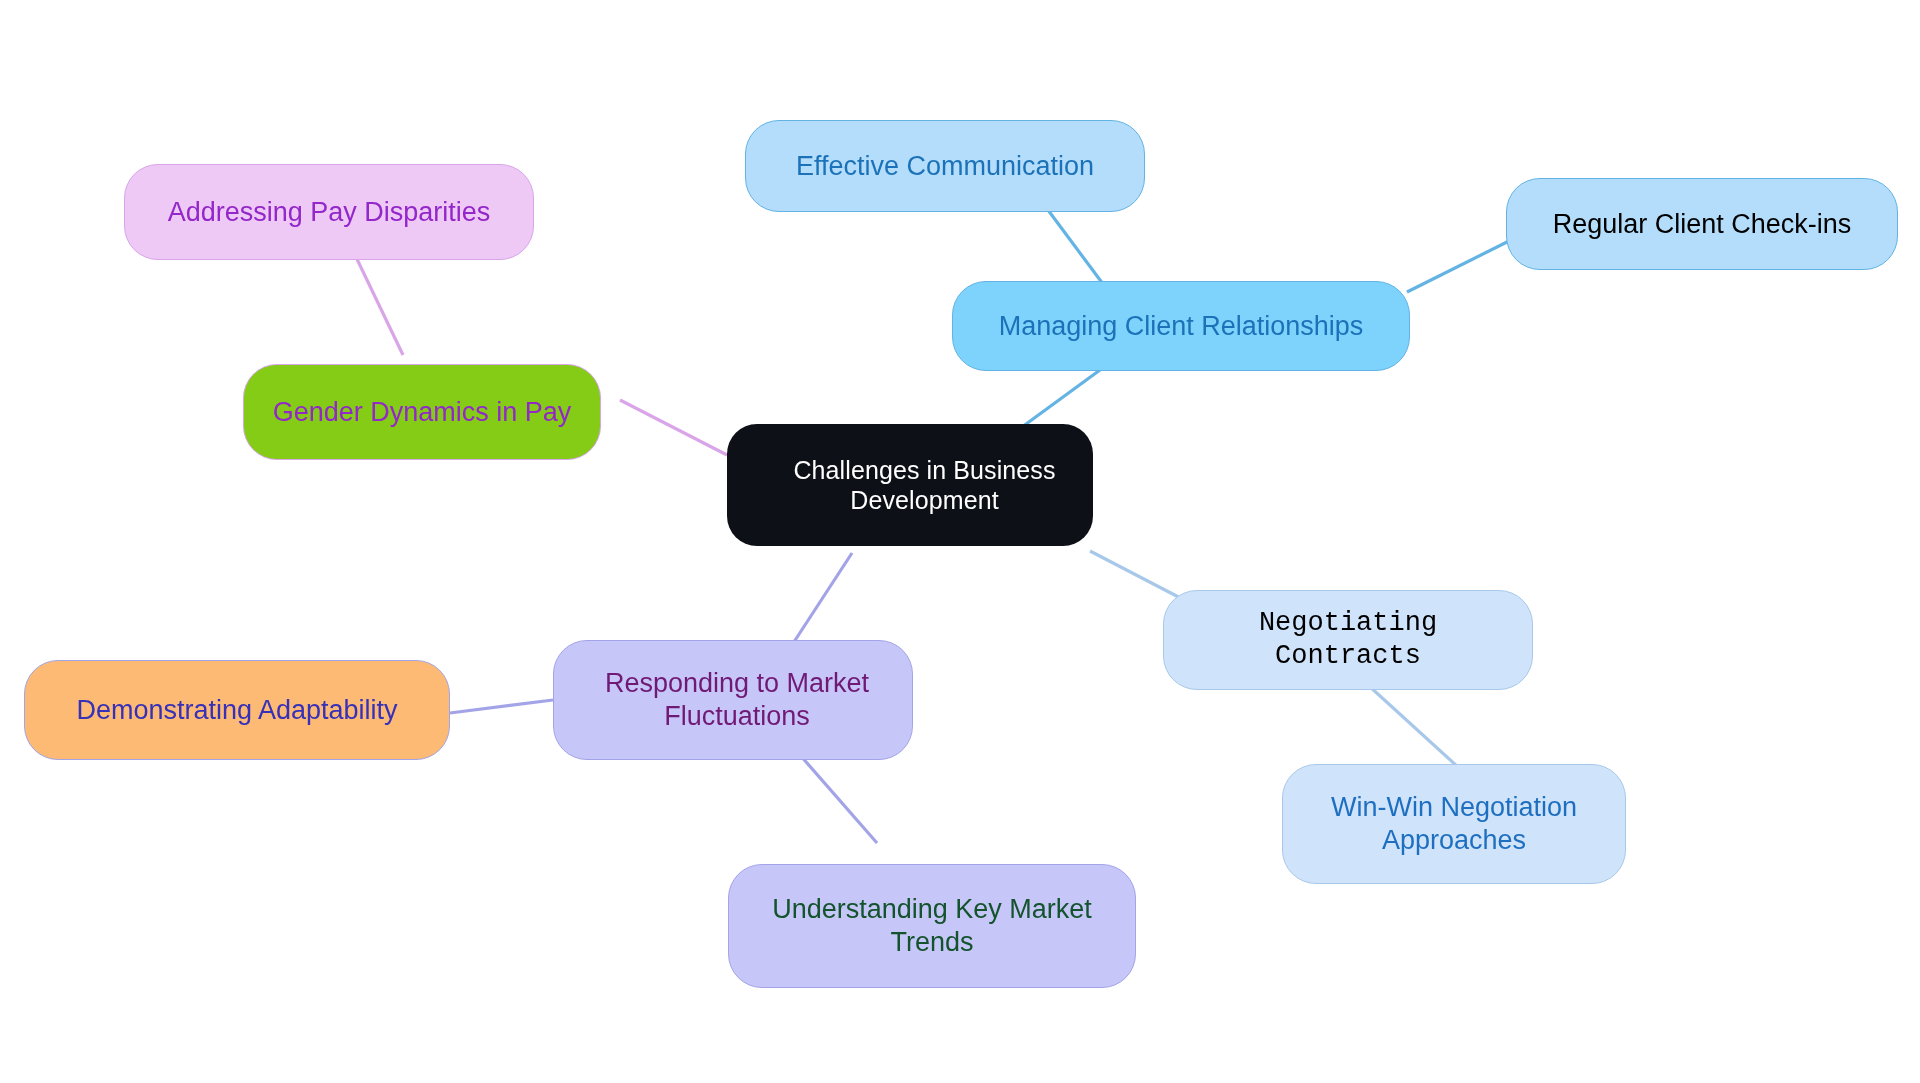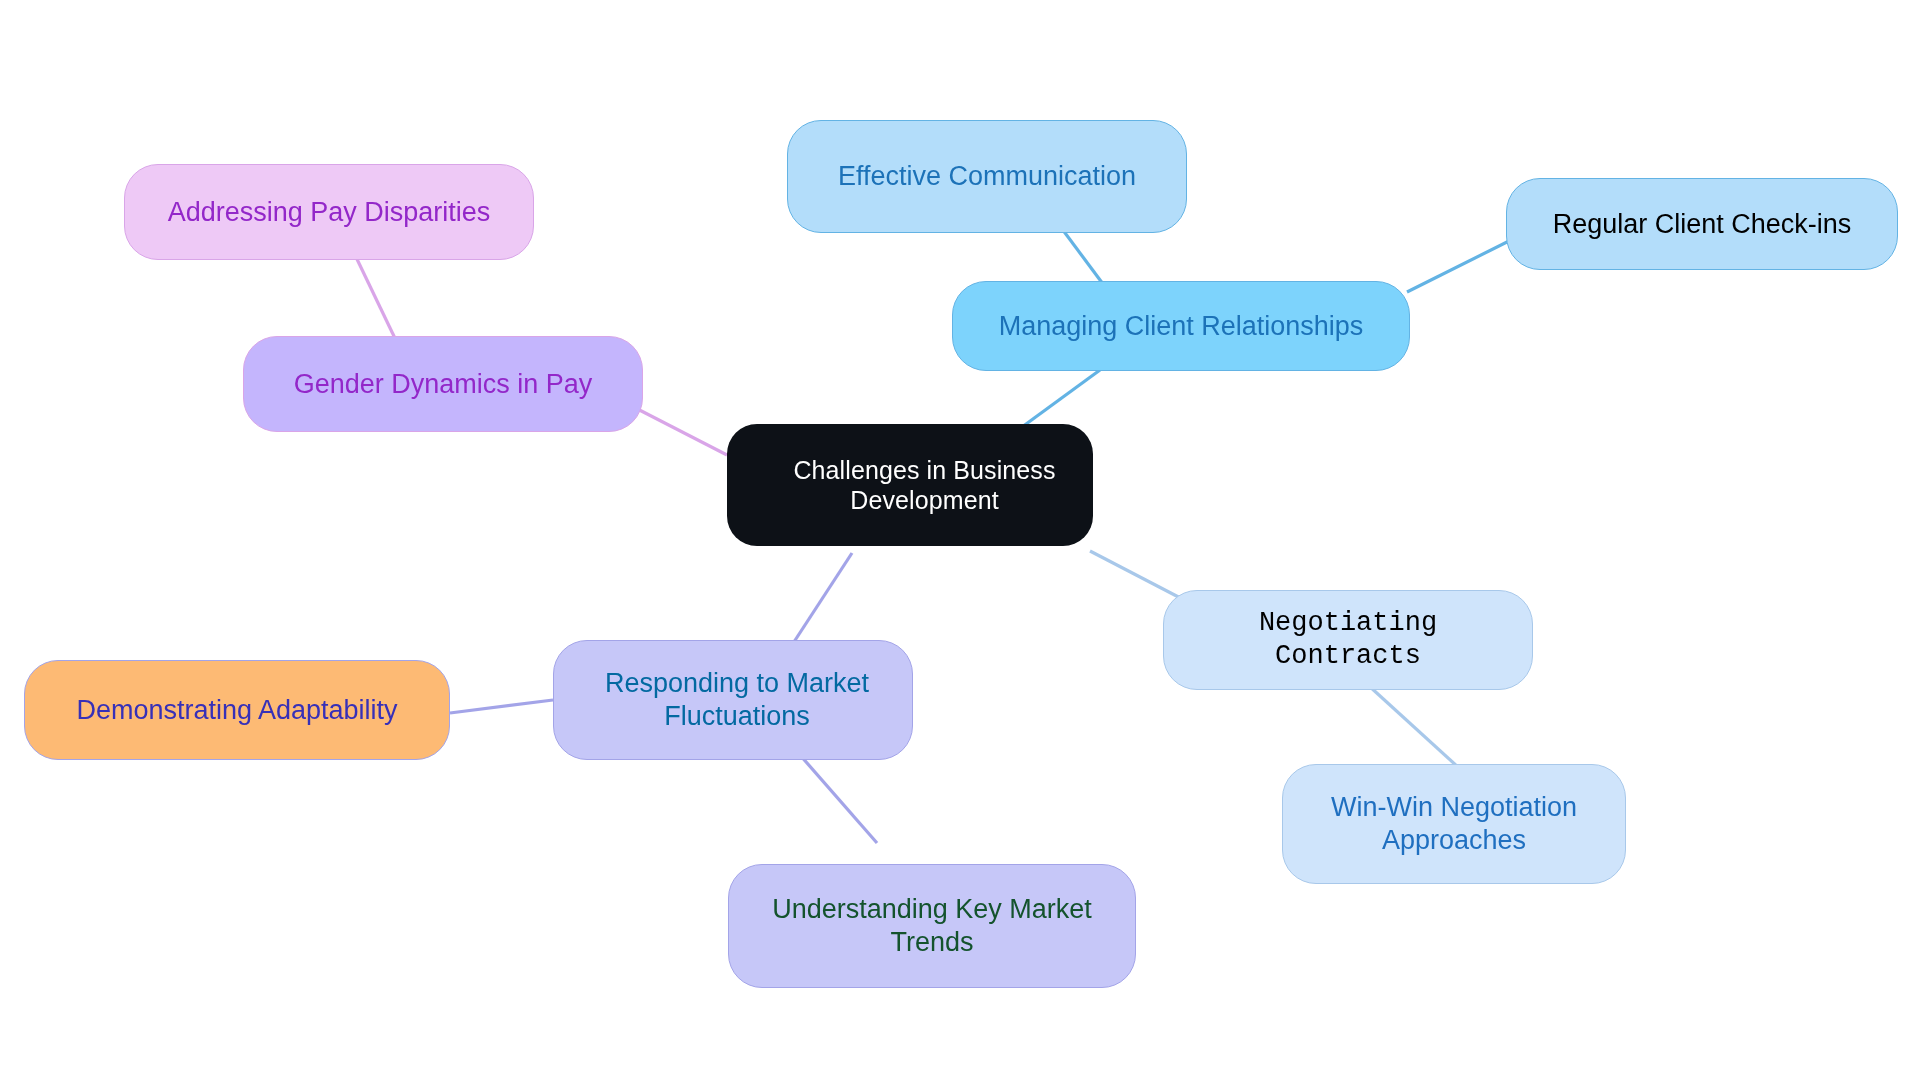--- a/index.html
+++ b/index.html
@@ -78,34 +78,34 @@
     <path d="M 727 455 L 620 400" stroke="#d9a5e8" stroke-width="3.2" fill="none"></path>
 
     <path d="M 403 355 L 355 255" stroke="#d9a5e8" stroke-width="3.2" fill="none"></path>
   </svg>
 
   <div class="node node-root" style="left:727px; top:424px; width:366px; height:122px;padding-left:43px;">Challenges in Business
 Development</div>
 
   <div class="node node-branch" style="left:952px; top:281px; width:458px; height:90px; background:#7dd3fc; border-color:#63b3e4; color:#1c72b8;">Managing Client Relationships</div>
 
-  <div class="node node-leaf" style="left:745px; top:120px; width:400px; height:113px; background:#b3ddfa; border-color:#63b3e4; color:#1c72b8;margin-left:42px;">Effective Communication</div>
+  <div class="node node-leaf" style="left:745px; top:120px; width:400px; height:92px; background:#b3ddfa; border-color:#63b3e4; color:#1c72b8;">Effective Communication</div>
 
   <div class="node node-leaf" style="left:1506px; top:178px; width:392px; height:92px; background:#b3ddfa; border-color:#63b3e4; color:#000000;">Regular Client Check-ins</div>
 
   <div class="node node-branch" style="left:1163px; top:590px; width:370px; height:100px; background:#cfe4fb; border-color:#a8c8ea; color:#000000;font-family:Liberation Mono, monospace;">Negotiating Contracts</div>
 
   <div class="node node-leaf" style="left:1282px; top:764px; width:344px; height:120px; background:#cfe4fb; border-color:#a8c8ea; color:#1f6fc0;">Win-Win Negotiation
 Approaches</div>
 
-  <div class="node node-branch" style="left:553px; top:640px; width:360px; height:120px; background:#c6c7f8; border-color:#a3a4e8; color:#0369a1;padding-left:22px;">Responding to Market
+  <div class="node node-branch" style="left:553px; top:640px; width:360px; height:120px; background:#c6c7f8; border-color:#a3a4e8; color:#701a75;padding-left:22px;">Responding to Market
 Fluctuations</div>
 
   <div class="node node-leaf" style="left:24px; top:660px; width:426px; height:100px; background:#fdba74; border-color:#a3a4e8; color:#3730b8;">Demonstrating Adaptability</div>
 
   <div class="node node-leaf" style="left:728px; top:864px; width:408px; height:124px; background:#c6c7f8; border-color:#a3a4e8; color:#14532d;">Understanding Key Market
 Trends</div>
 
-  <div class="node node-branch" style="left:243px; top:336px; width:400px; height:96px; background:#c4b5fd; border-color:#d9a5e8; color:#9327c9;">Gender Dynamics in Pay</div>
+  <div class="node node-branch" style="left:243px; top:364px; width:358px; height:96px; background:#84cc16; border-color:#d9a5e8; color:#9327c9;">Gender Dynamics in Pay</div>
 
   <div class="node node-leaf" style="left:124px; top:164px; width:410px; height:96px; background:#eec9f6; border-color:#d9a5e8; color:#9327c9;">Addressing Pay Disparities</div>
 
 </div>
 
 </body></html>

